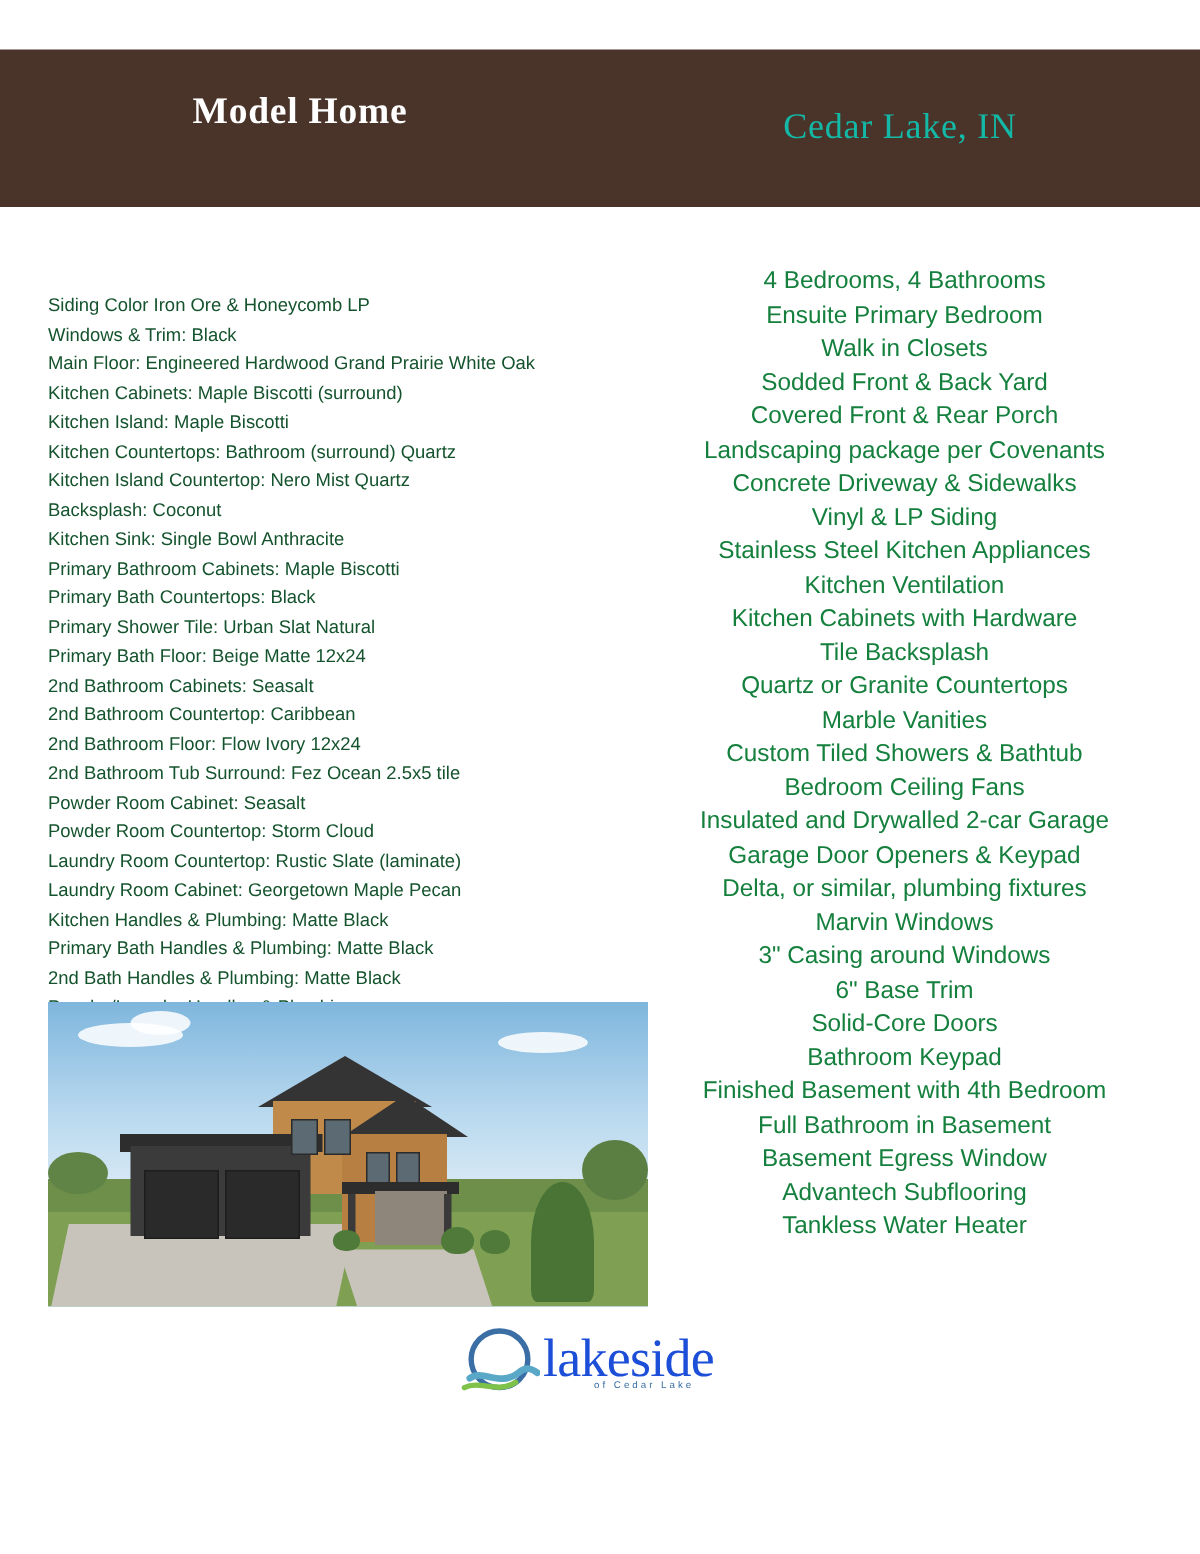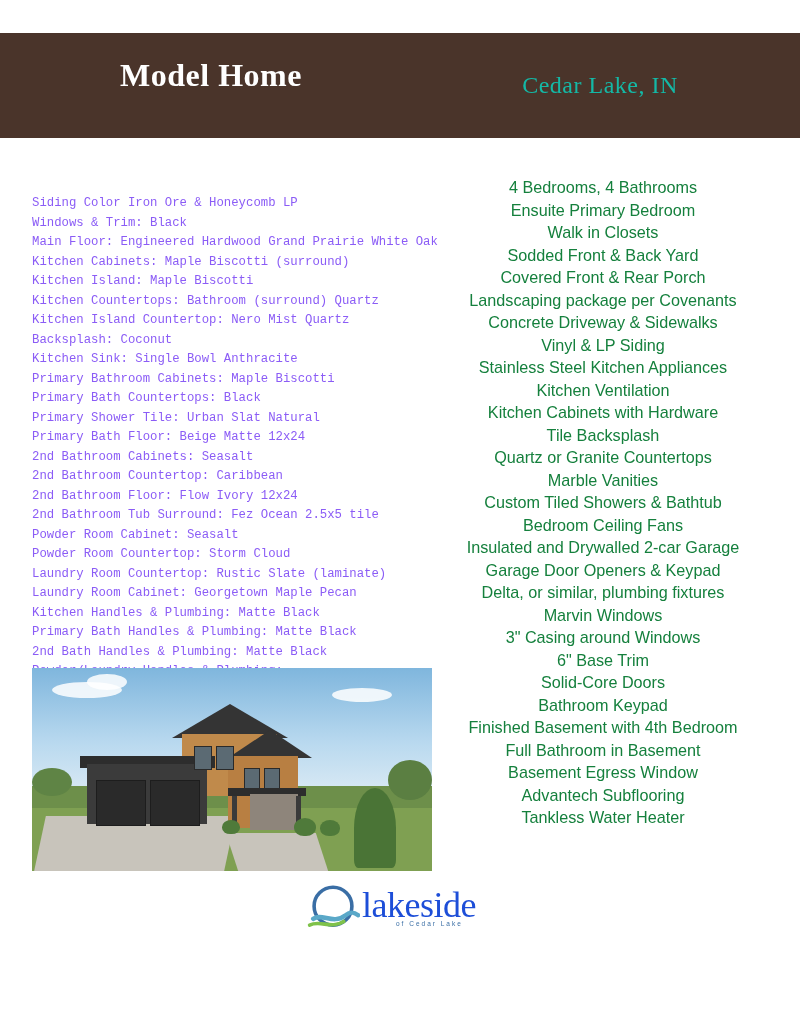--- a/index.html
+++ b/index.html
@@ -37,25 +37,24 @@
   .header-title {
     position: absolute;
     left: 0;
     top: 0;
     width: 400px;
     height: 84px;
     display: flex;
     align-items: center;
     justify-content: center;
     color: #ffffff;
-    font-size: 32px;
+    font-size: 25px;
     font-weight: bold;
     letter-spacing: 0.5px;
     font-family: "Liberation Serif", serif;
-    margin-left: 11px;
   }
   .header-location {
     position: absolute;
     left: 400px;
     top: 0;
     width: 400px;
     height: 105px;
     display: flex;
     align-items: center;
     justify-content: center;
@@ -68,23 +67,23 @@
   
   .specs {
     position: absolute;
     left: 32px;
     top: 194px;
     width: 380px;
   }
   .spec-line {
     font-size: 12.3px;
     line-height: 19.5px;
-    color: #8b5cf6;
+    color: #14532d;
     white-space: nowrap;
-    font-family: Liberation Mono, monospace;
+    font-family: Liberation Sans, sans-serif;
   }
 
   
   .features {
     position: absolute;
     left: 430px;
     top: 176px;
     width: 346px;
     text-align: center;
   }

